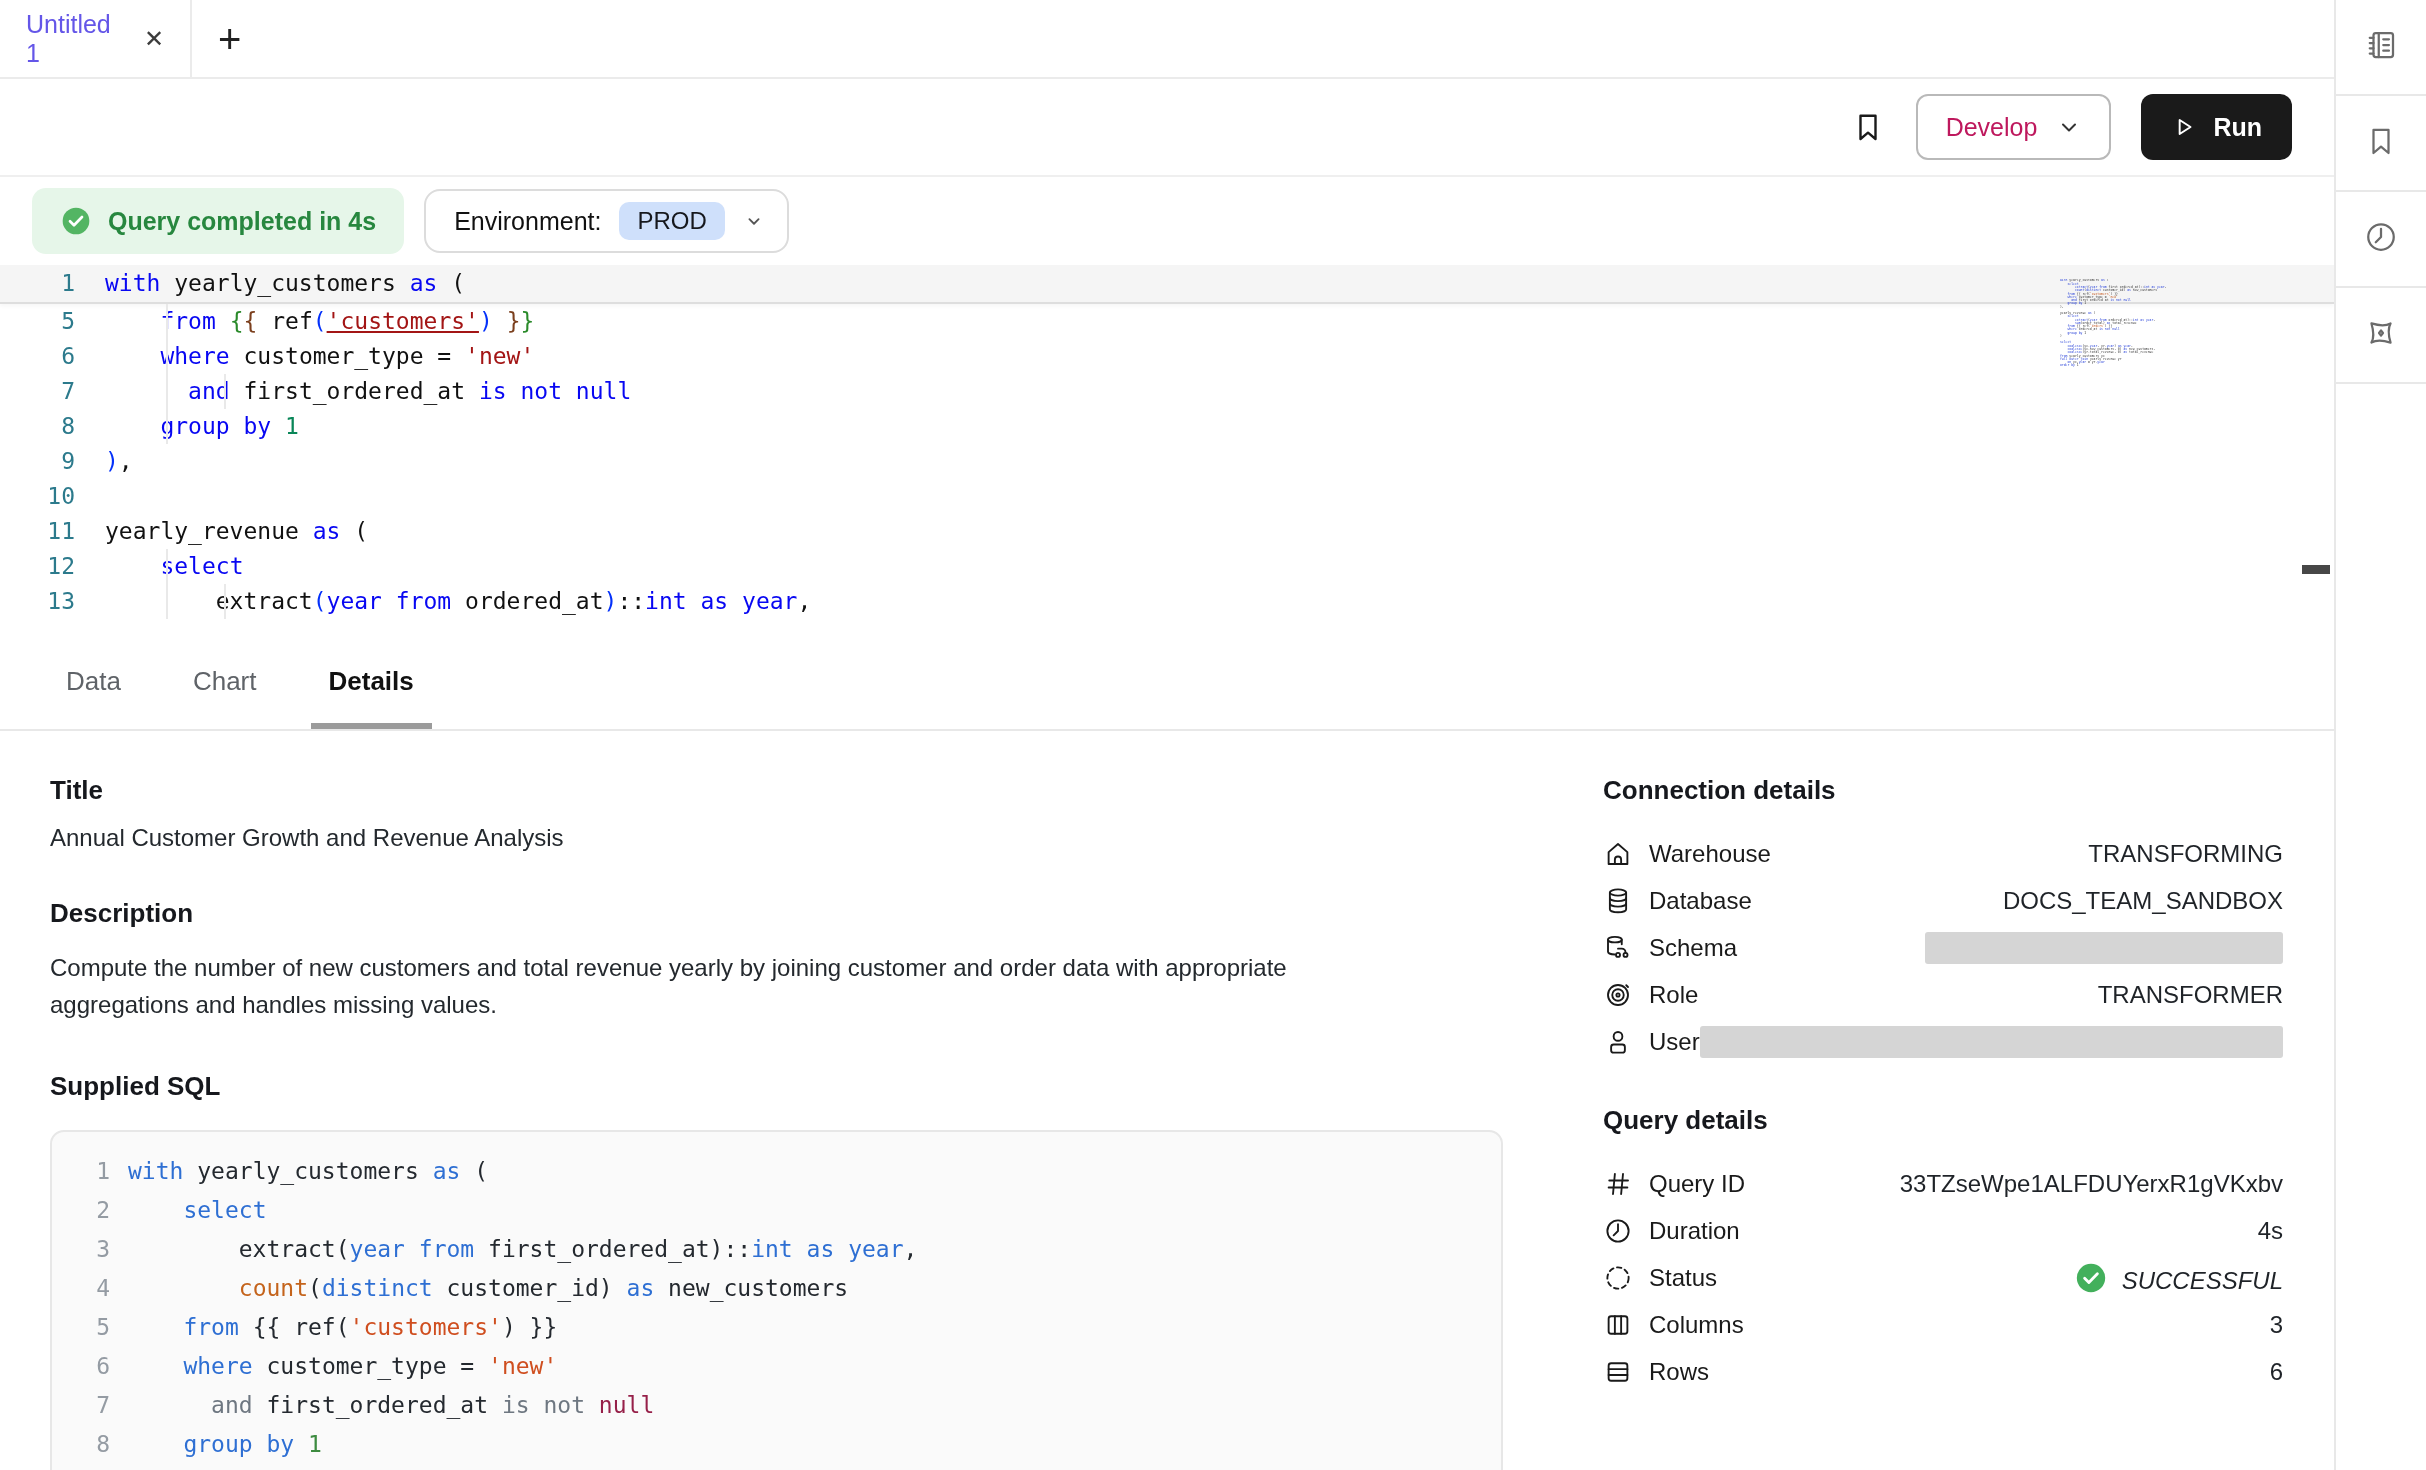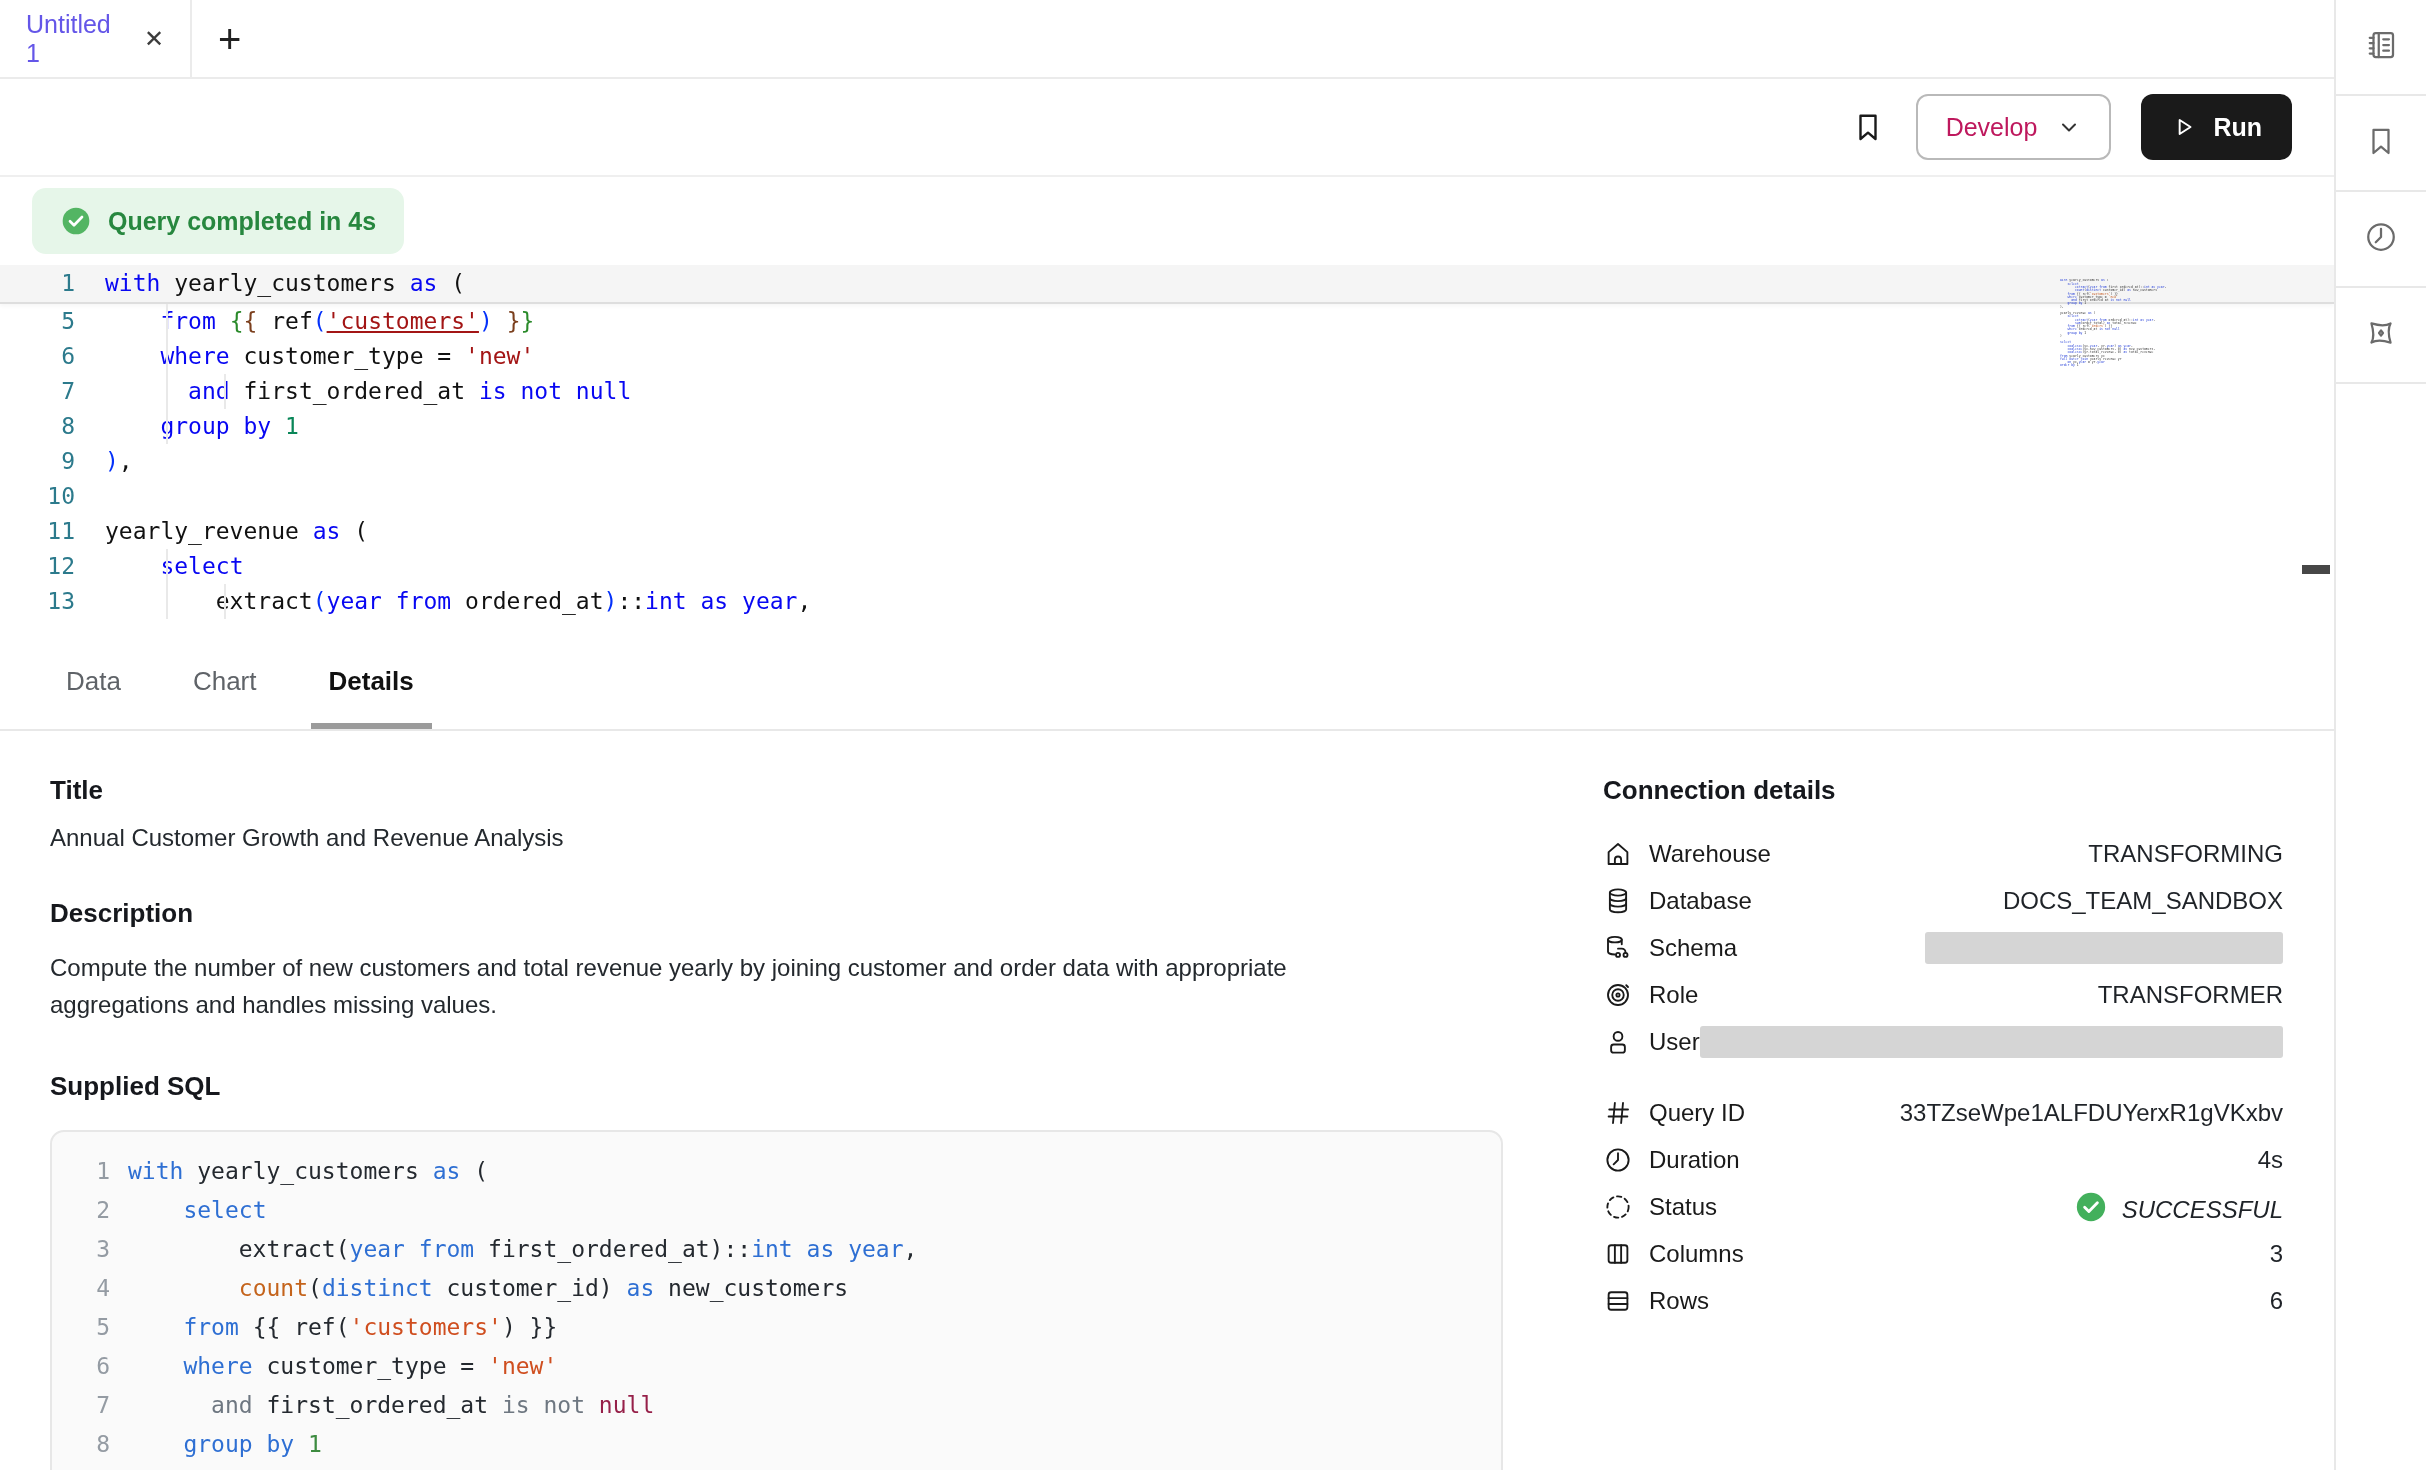--- a/index.html
+++ b/index.html
@@ -123,20 +123,27 @@
     </div>
 
     <div class="status-row">
       <div class="query-pill">
         <svg viewBox="0 0 24 24">
             <circle cx="12" cy="12" r="10" fill="#53b563"></circle>
             <path d="M7.5 12.2l3 3 6-6.2" fill="none" stroke="#fff" stroke-width="2" stroke-linecap="round" stroke-linejoin="round"></path>
           </svg>
         <span>Query completed in 4s</span>
       </div>
+      <div class="env-select">
+        <span>Environment:</span>
+        <span class="env-badge">PROD</span>
+        <svg viewBox="0 0 24 24" fill="none" stroke="currentColor" stroke-width="2" stroke-linecap="round" stroke-linejoin="round">
+            <path d="M7 10l5 5 5-5"></path>
+          </svg>
+      </div>
     </div>
 
     <div class="editor">
       <div class="sticky" id="sticky-line">
           <div class="code-line">
             <span class="gut">1</span>
             <span class="code"><span class="tk-k">with</span><span class="tk-d"> yearly_customers </span><span class="tk-k">as</span><span class="tk-d"> (</span></span>
           </div>
         </div>
       <div class="lines" id="editor-lines">
@@ -334,20 +341,21 @@
                 <svg viewBox="0 0 24 24" fill="none" stroke="currentColor" stroke-width="1.5" stroke-linecap="round" stroke-linejoin="round">
                   <circle cx="12" cy="7.5" r="3.5"></circle>
                   <rect x="6.5" y="14" width="11" height="6.5" rx="2"></rect>
                 </svg>
               </span>
               <span>User</span>
               <span class="spacer"></span>
               <span class="redacted" style="width: 592px;"></span>
             </div>
           </div>
+        <div class="sec-h qd-h">Query details</div>
         <div class="rows-block" id="qd-rows">
             <div class="detail-row">
               <span class="ric">
                 <svg viewBox="0 0 24 24" fill="none" stroke="currentColor" stroke-width="1.5" stroke-linecap="round" stroke-linejoin="round">
                   <path d="M9.5 4 8 20M16 4l-1.5 16M5 9.2h15M4.5 14.8h15"></path>
                 </svg>
               </span>
               <span>Query ID</span>
               <span class="spacer"></span>
               <span class="val">33TZseWpe1ALFDUYerxR1gVKxbv</span>

